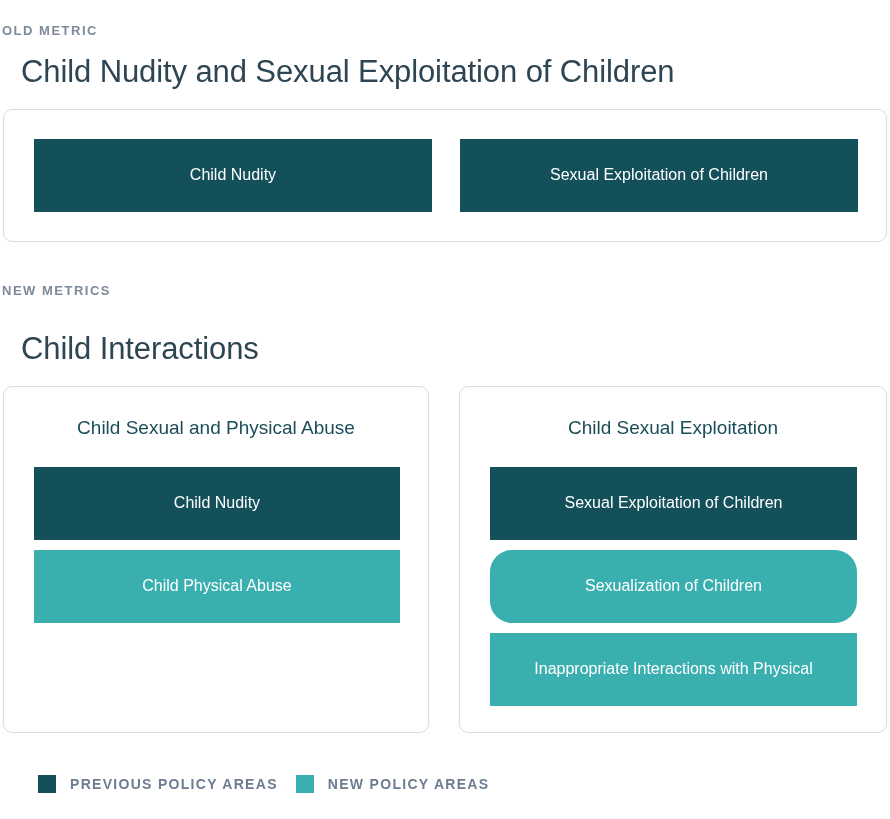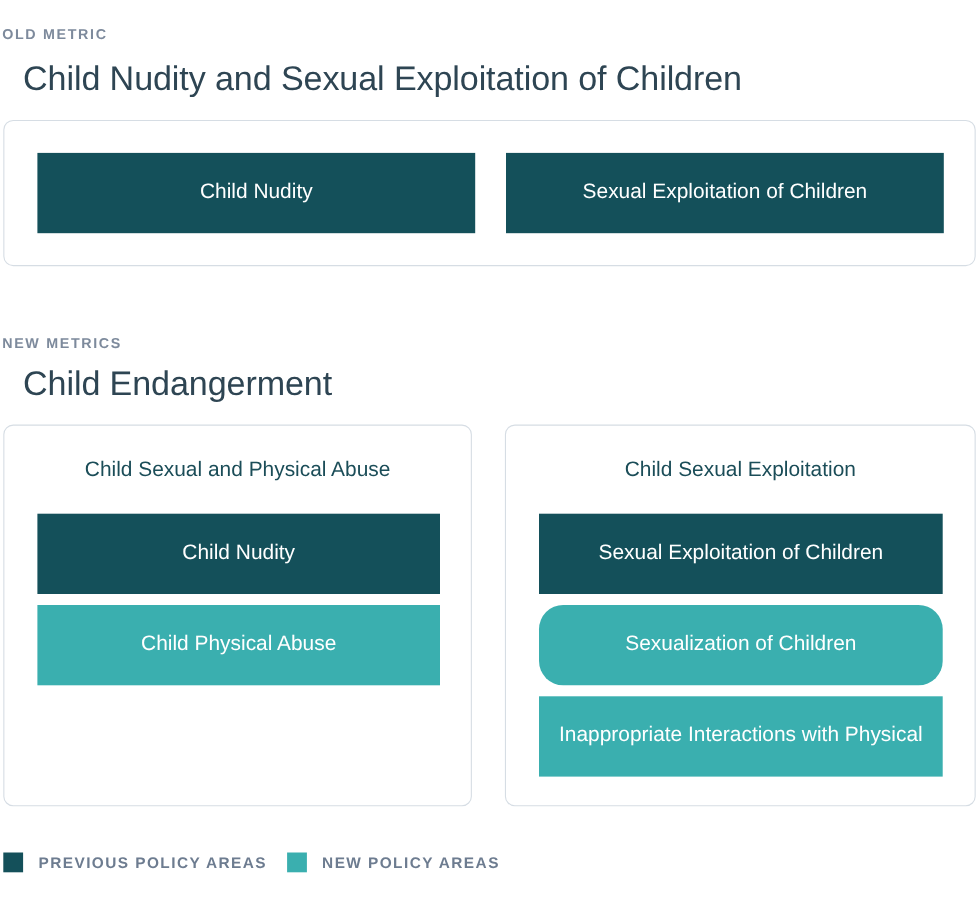--- a/index.html
+++ b/index.html
@@ -48,21 +48,21 @@
   }
 
   
   .bar {
     position: absolute;
     display: flex;
     align-items: center;
     justify-content: center;
     text-align: center;
     color: #ffffff;
-    font-size: 19px;
+    font-size: 16px;
     font-weight: 400;
     line-height: 1.28;
     padding: 4px 10px;
   }
   .bar.prev { background: #14505a; }
   .bar.new  { background: #3aafaf; }
 
   
   .card-title {
     position: absolute;
@@ -77,20 +77,21 @@
 
   
   .legend {
     position: absolute;
     display: flex;
     align-items: center;
   }
   .legend-item {
     display: flex;
     align-items: center;
+    margin-left: 35px;
   }
   .legend-swatch {
     width: 18px;
     height: 18px;
     flex: 0 0 18px;
   }
   .legend-swatch.prev { background: #14505a; }
   .legend-swatch.new  { background: #3aafaf; }
   .legend-label {
     margin-left: 14px;
@@ -116,23 +117,23 @@
     <div class="bar prev" style="left:30px; top:29px; width:398px; height:73px;">
       <span>Child Nudity</span>
     </div>
 
     <div class="bar prev" style="left:456px; top:29px; width:398px; height:73px;">
       <span>Sexual Exploitation of Children</span>
     </div>
 
   </div>
 
-  <div class="eyebrow" style="position:absolute; left:2px; top:305px;">NEW METRICS</div>
+  <div class="eyebrow" style="position:absolute; left:2px; top:284px;">NEW METRICS</div>
 
-  <div class="headline" style="position:absolute; left:1px; top:331px;">Child Endangerment</div>
+  <div class="headline" style="position:absolute; left:1px; top:331px;">Child Interactions</div>
 
   <div class="card" style="left:3px; top:386px; width:426px; height:347px;">
 
     <div class="card-title" style="top:30px;">Child Sexual and Physical Abuse</div>
 
     <div class="bar prev" style="left:30px; top:80px; width:366px; height:73px;">
       <span>Child Nudity</span>
     </div>
 
     <div class="bar new" style="left:30px; top:163px; width:366px; height:73px;">

